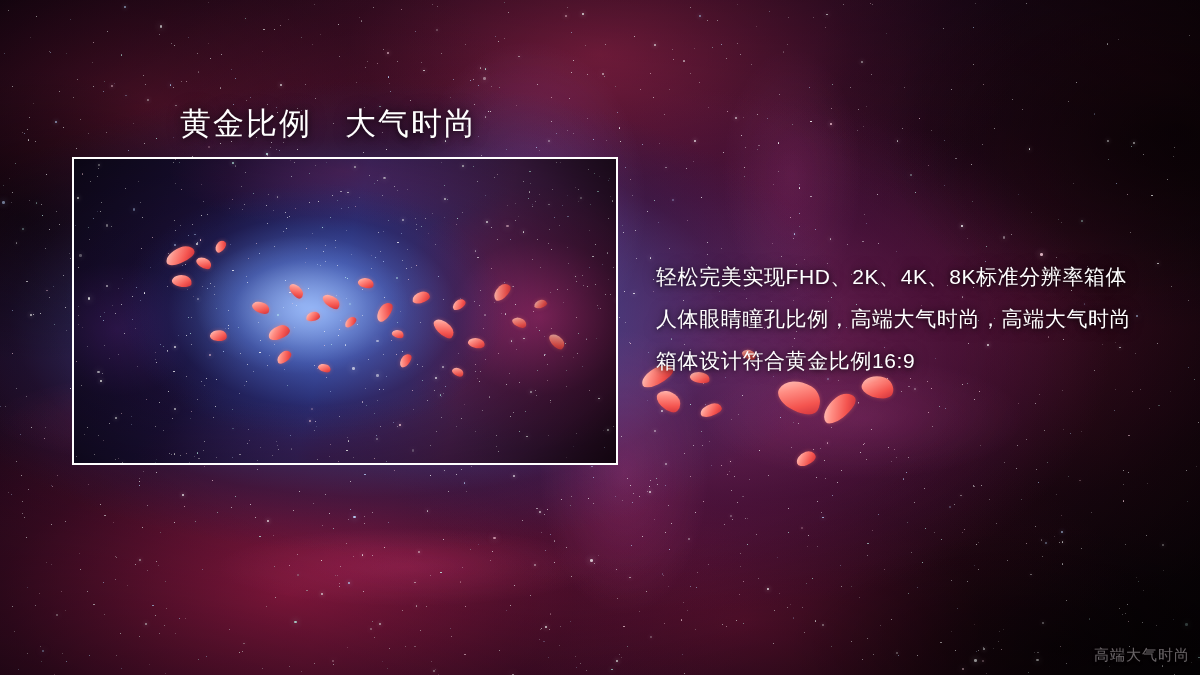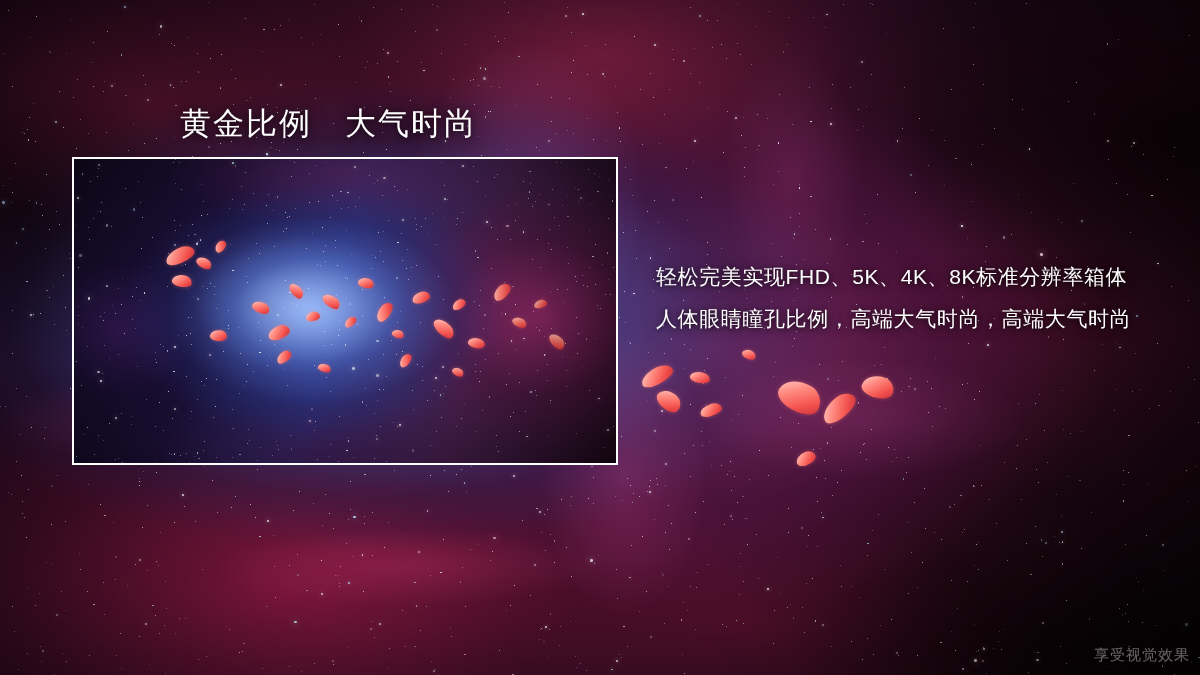--- a/index.html
+++ b/index.html
@@ -2085,19 +2085,20 @@
         <span class="petal" style="left:324px;top:197px;width:15px;height:9px;transform:rotate(-48deg);"></span>
         <span class="petal" style="left:378px;top:209px;width:12px;height:8px;transform:rotate(36deg);"></span>
         <span class="petal" style="left:136px;top:171px;width:17px;height:11px;transform:rotate(8deg);"></span>
       </div>
     <div class="pneb pneb-vig"></div>
   </div>
 
   <div id="title">黄金比例　大气时尚</div>
 
   <div id="body-text">
-    <div class="bline">轻松完美实现FHD、5K、4K、8K标准分辨率箱体</div>
+    <div class="bline">轻松完美实现FHD、2K、4K、8K标准分辨率箱体</div>
     <div class="bline">人体眼睛瞳孔比例，高端大气时尚，高端大气时尚</div>
+    <div class="bline">箱体设计符合黄金比例16:9</div>
   </div>
 
-  <div id="watermark">享受视觉效果</div>
+  <div id="watermark">高端大气时尚</div>
 
 </div>
 
 </body></html>

